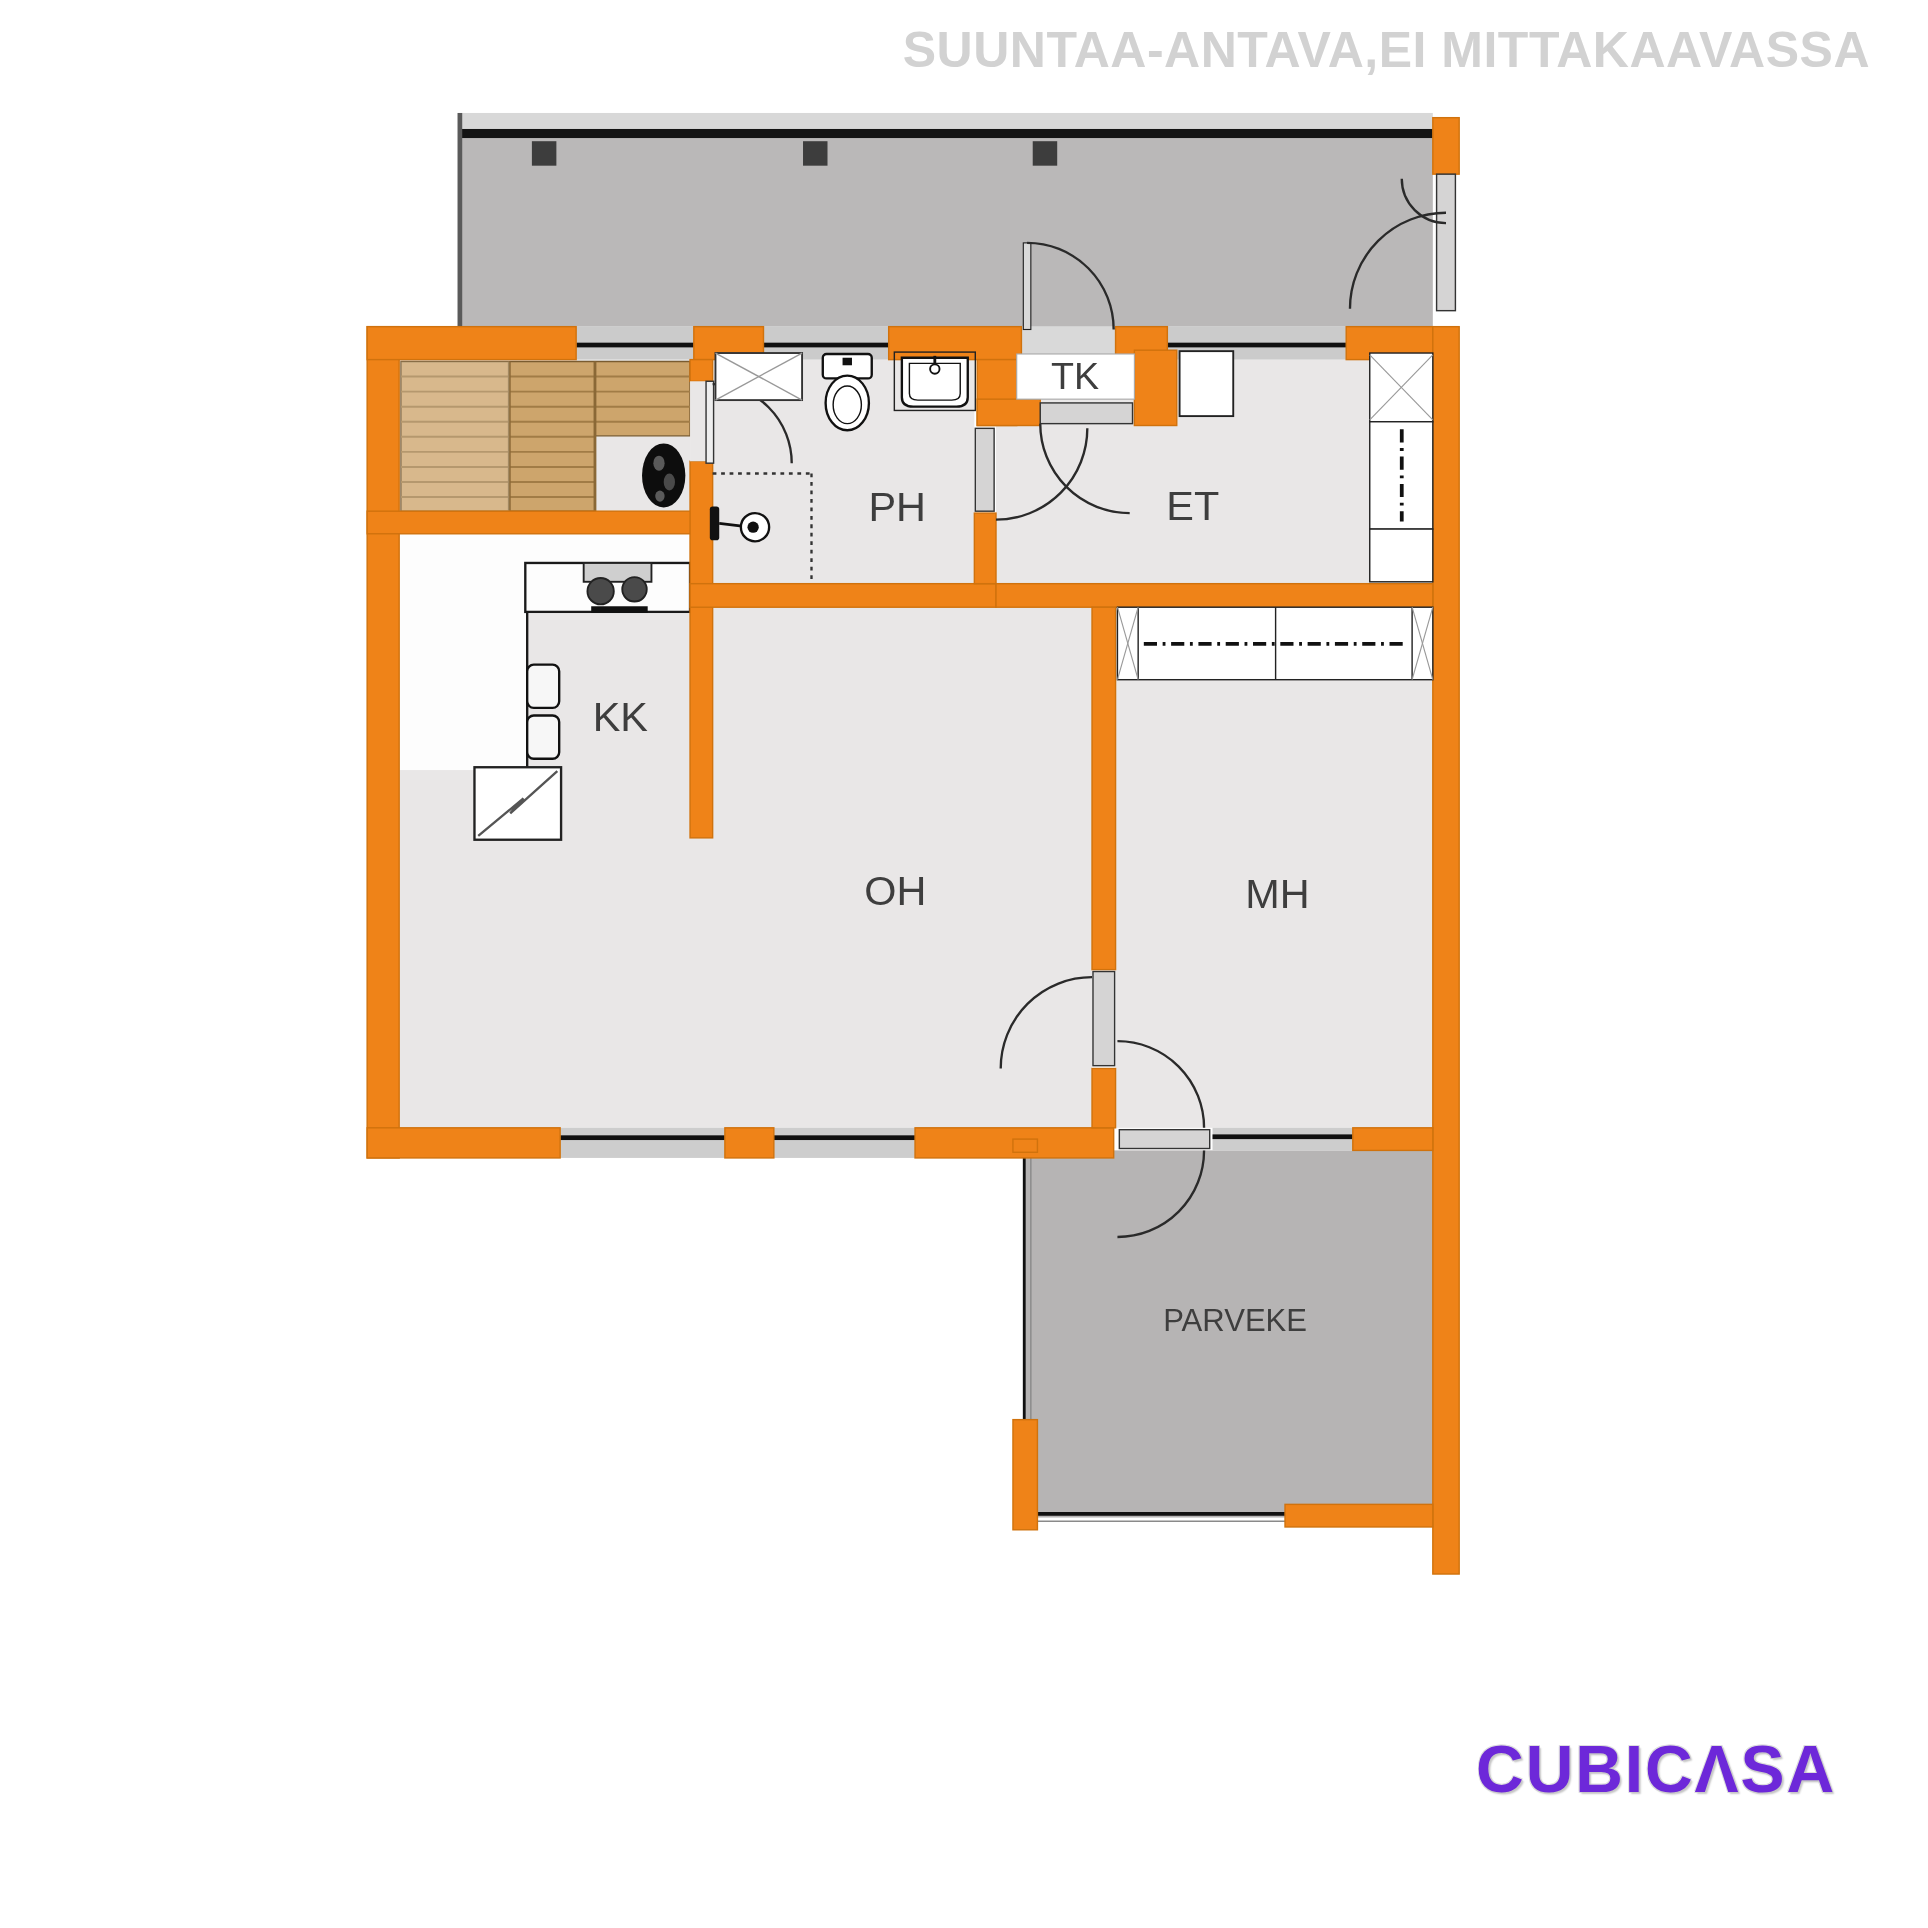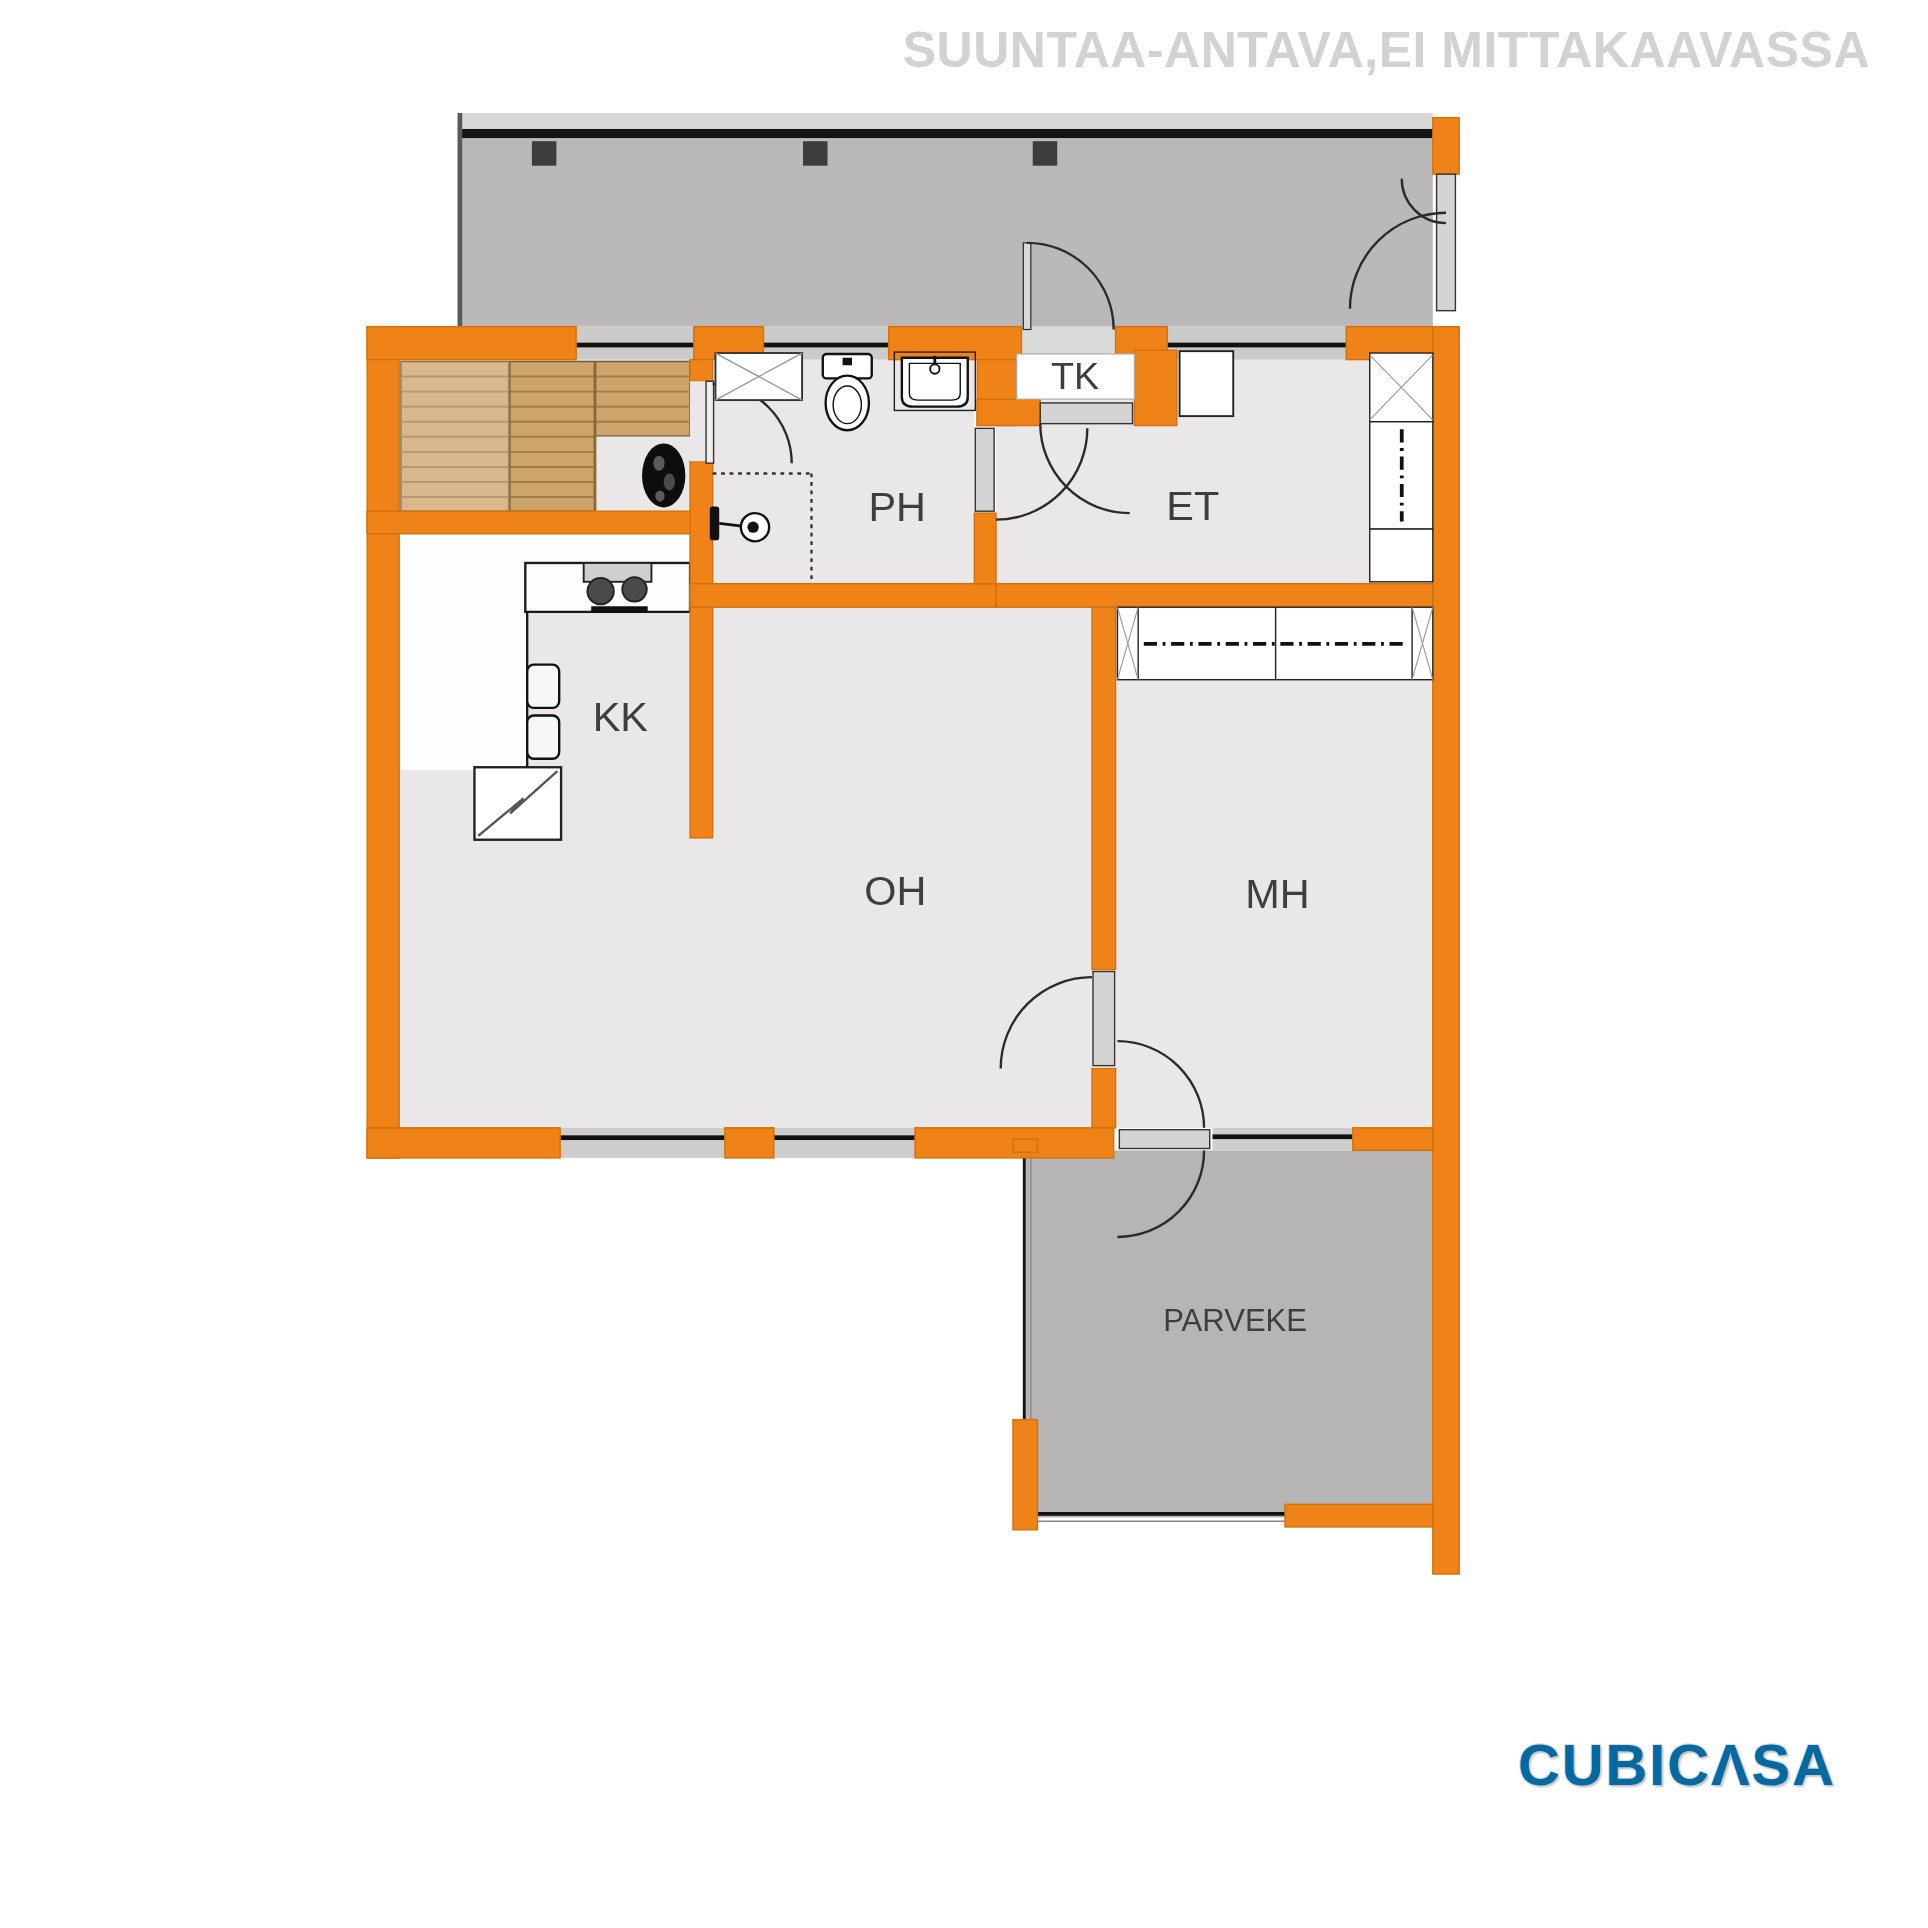--- a/index.html
+++ b/index.html
@@ -4,22 +4,22 @@
 <style>
   html,body{margin:0;padding:0;background:#ffffff;}
   #stage{position:relative;width:1928px;height:1928px;background:#ffffff;overflow:hidden;
          font-family:"Liberation Sans", sans-serif;}
   #plan-svg{position:absolute;left:0;top:0;}
   .room-label{font-family:"Liberation Sans",sans-serif;fill:#3e3e3e;font-size:44px;}
   .room-label.small{font-size:40px;}
   .room-label.parveke{font-size:33px;}
   #disclaimer{position:absolute;top:13px;right:58px;font-size:50px;font-weight:bold;
               color:#d2d2d2;letter-spacing:0.5px;white-space:nowrap;margin-top:8px;}
-  #logo{position:absolute;top:1731px;right:92px;font-size:58px;font-weight:bold;
-        color:#0369a1;letter-spacing:1.9px;white-space:nowrap;
+  #logo{position:absolute;top:1731px;right:92px;font-size:66px;font-weight:bold;
+        color:#6d28d9;letter-spacing:1.9px;white-space:nowrap;
         text-shadow:1.9px 1.9px 1.9px #c6c6c6,-0.9px -0.9px 0 #dedede,0.9px -0.9px 0 #dedede,-0.9px 0.9px 0 #dedede,0.9px 0.9px 0 #d3d3d3;}
   .wall{fill:#ef8318;stroke:#d0720d;stroke-width:1.5;}
   .floor{stroke:none;}
   .leaf{fill:#d5d4d4;stroke:#333333;stroke-width:1.5;}
   .arc{fill:none;stroke:#2a2a2a;stroke-width:2.5;}
   .fixt{fill:#ffffff;stroke:#111111;stroke-width:2.5;}
   .thin{stroke:#222222;stroke-width:1.5;fill:#ffffff;}
 </style>
 </head>
 <body>

